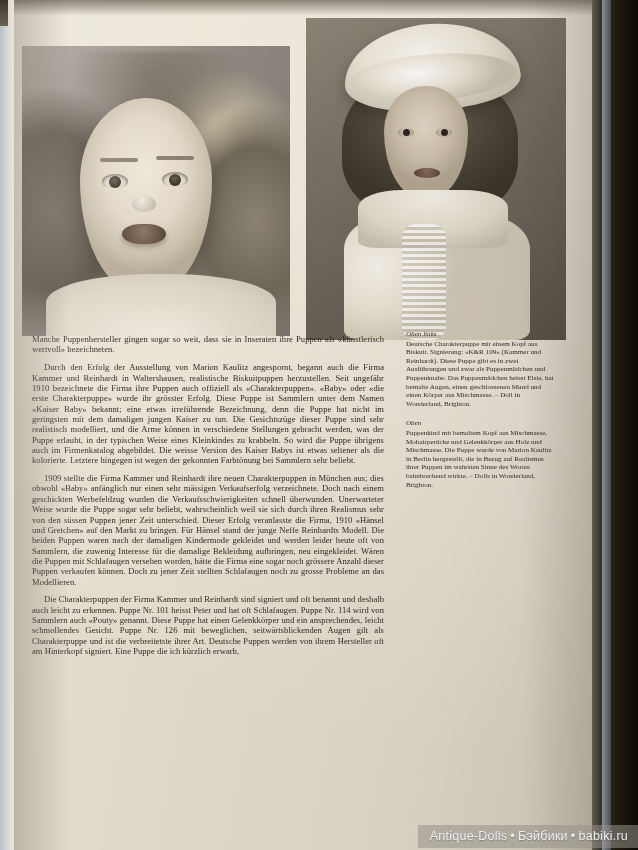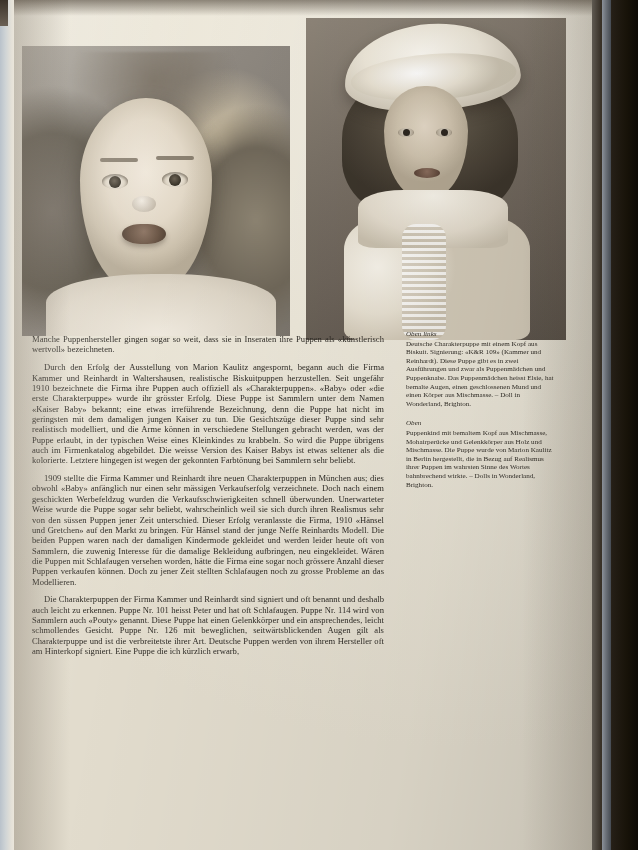--- a/index.html
+++ b/index.html
@@ -272,14 +272,17 @@
     </div>
 
     <div class="page-sheen"></div>
     <div class="page-topshadow"></div>
     <div class="warp-left"></div>
     <div class="warp-right"></div>
   </div>
 
   <div class="table-edge"></div>
 
+  <div class="watermark">
+    <span>Antique-Dolls</span><span class="dot">•</span><span>Бэйбики</span><span class="dot">•</span><span>babiki.ru</span>
+  </div>
 
 </div>
 
 </body></html>

